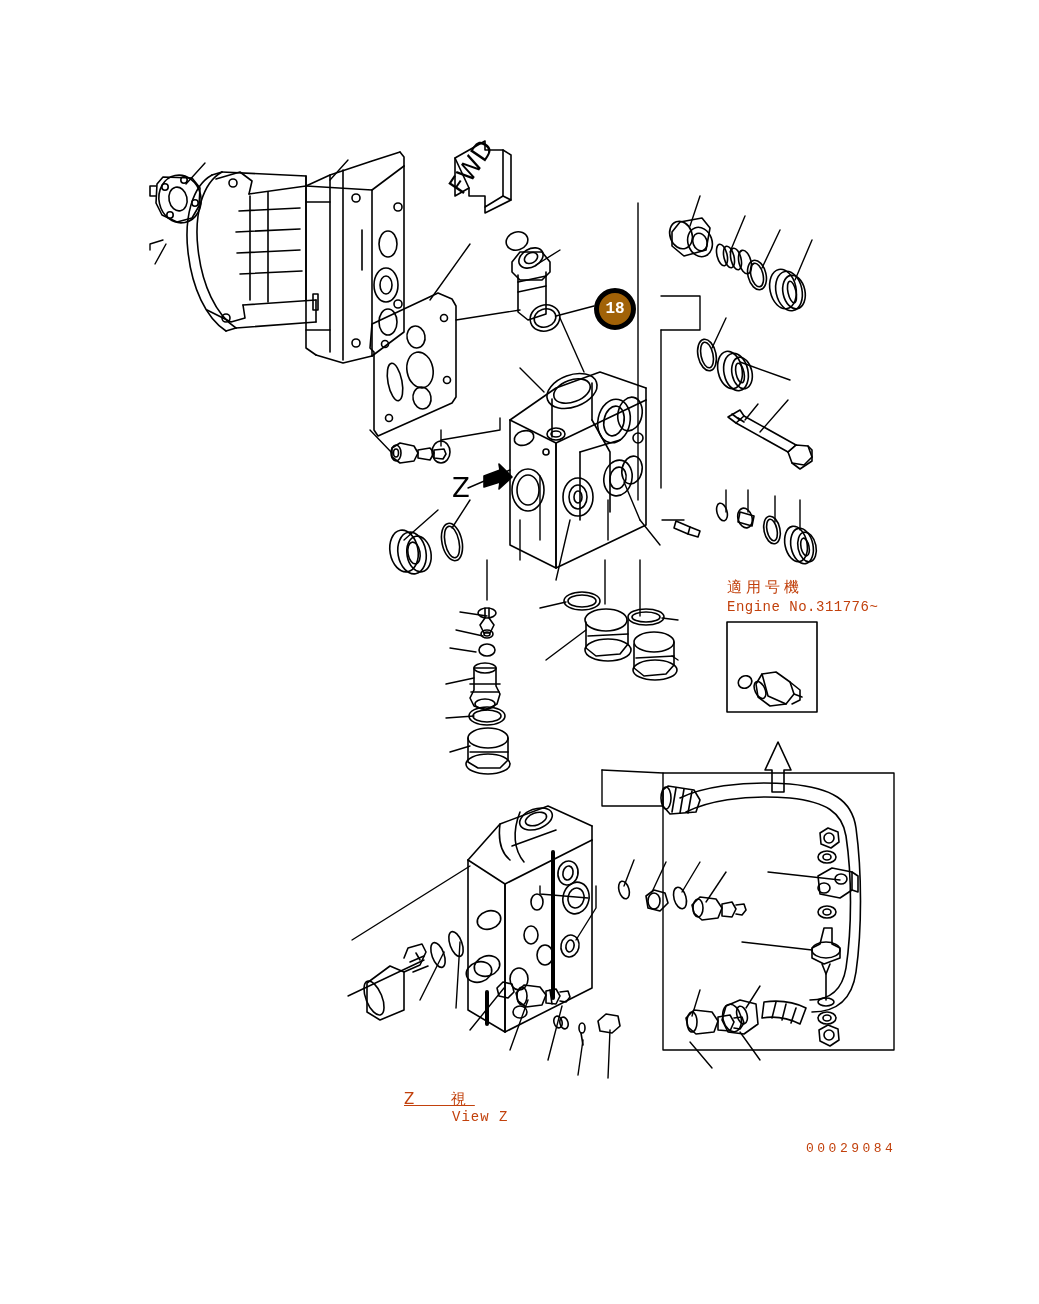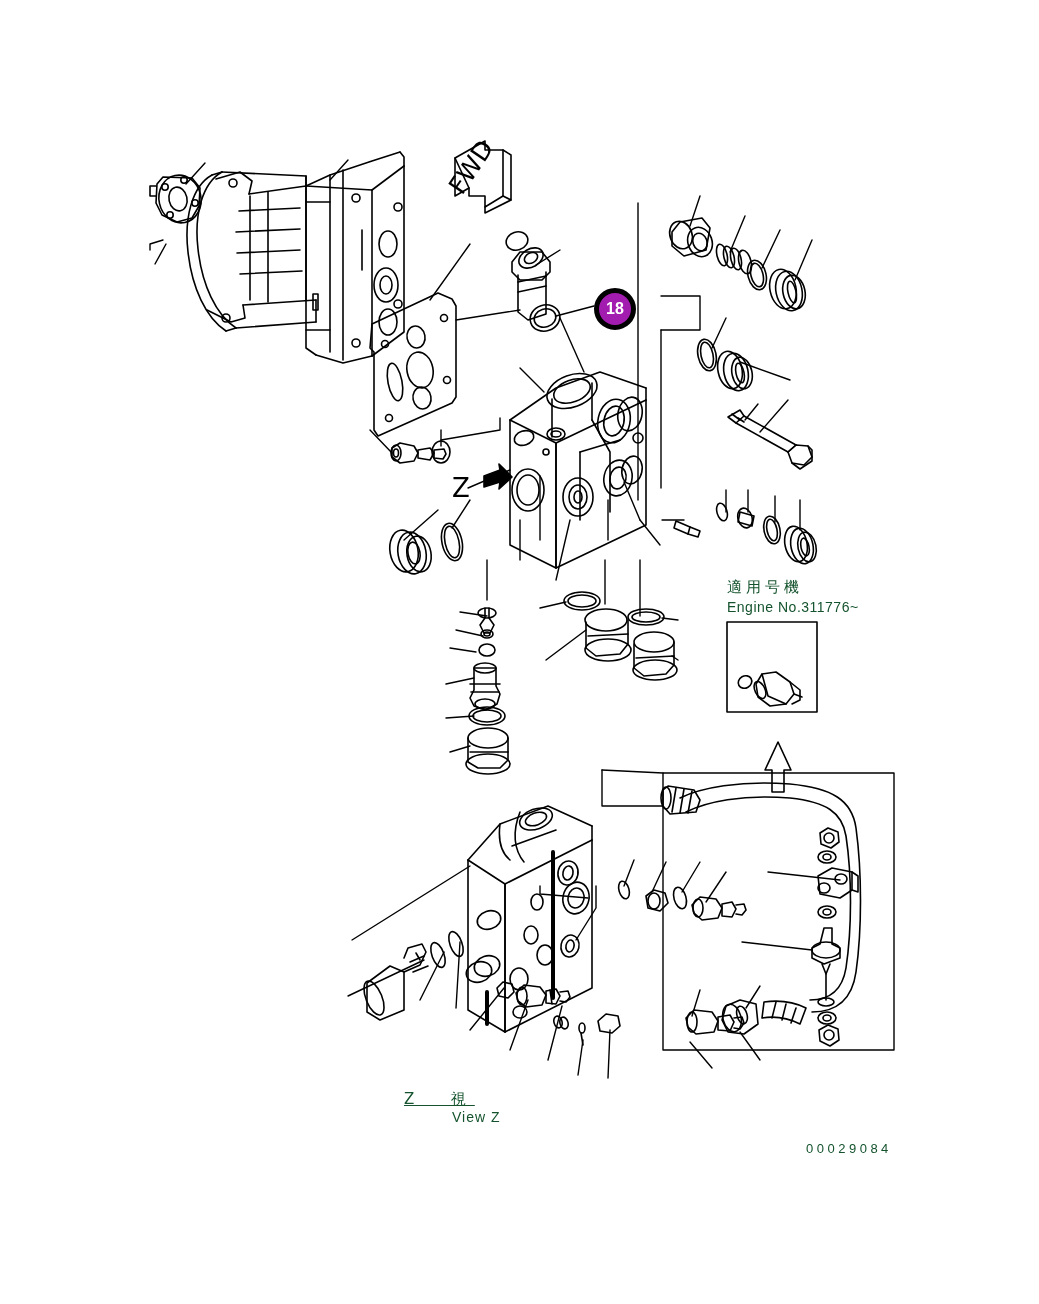--- a/index.html
+++ b/index.html
@@ -23,26 +23,26 @@
     position: absolute;
     left: 0;
     top: 0;
     width: 1039px;
     height: 1304px;
   }
   .cjk {
     font-family: "DejaVu Sans", sans-serif;
   }
   .mono {
-    font-family: Liberation Sans, sans-serif;
+    font-family: Liberation Mono, monospace;
   }
   .txt-label {
     position: absolute;
     white-space: pre;
-    color: #14532d;
+    color: #c2410c;
   }
   #note-jp {
     left: 727px;
     top: 578px;
     font-size: 15px;
     letter-spacing: 4px;
   }
   #note-en {
     left: 727px;
     top: 599px;
@@ -70,30 +70,30 @@
     letter-spacing: 3.5px;
     text-align: right;
   }
   #badge-18 {
     position: absolute;
     left: 594px;
     top: 288px;
     width: 42px;
     height: 42px;
     border-radius: 50%;
-    background: #a21caf;
+    background: #a16207;
     border: 5px solid #000000;
     box-sizing: border-box;
     display: flex;
     align-items: center;
     justify-content: center;
     color: #ffffff;
     font-size: 16px;
     font-weight: bold;
-    font-family: Liberation Sans, sans-serif;
+    font-family: Liberation Mono, monospace;
   }
 </style>
 </head>
 <body>
 
 <div id="page">
 
   <svg id="diagram" viewBox="0 0 1039 1304">
     <g fill="none" stroke="#000000" stroke-width="1.6" stroke-linecap="round" stroke-linejoin="round">
 

